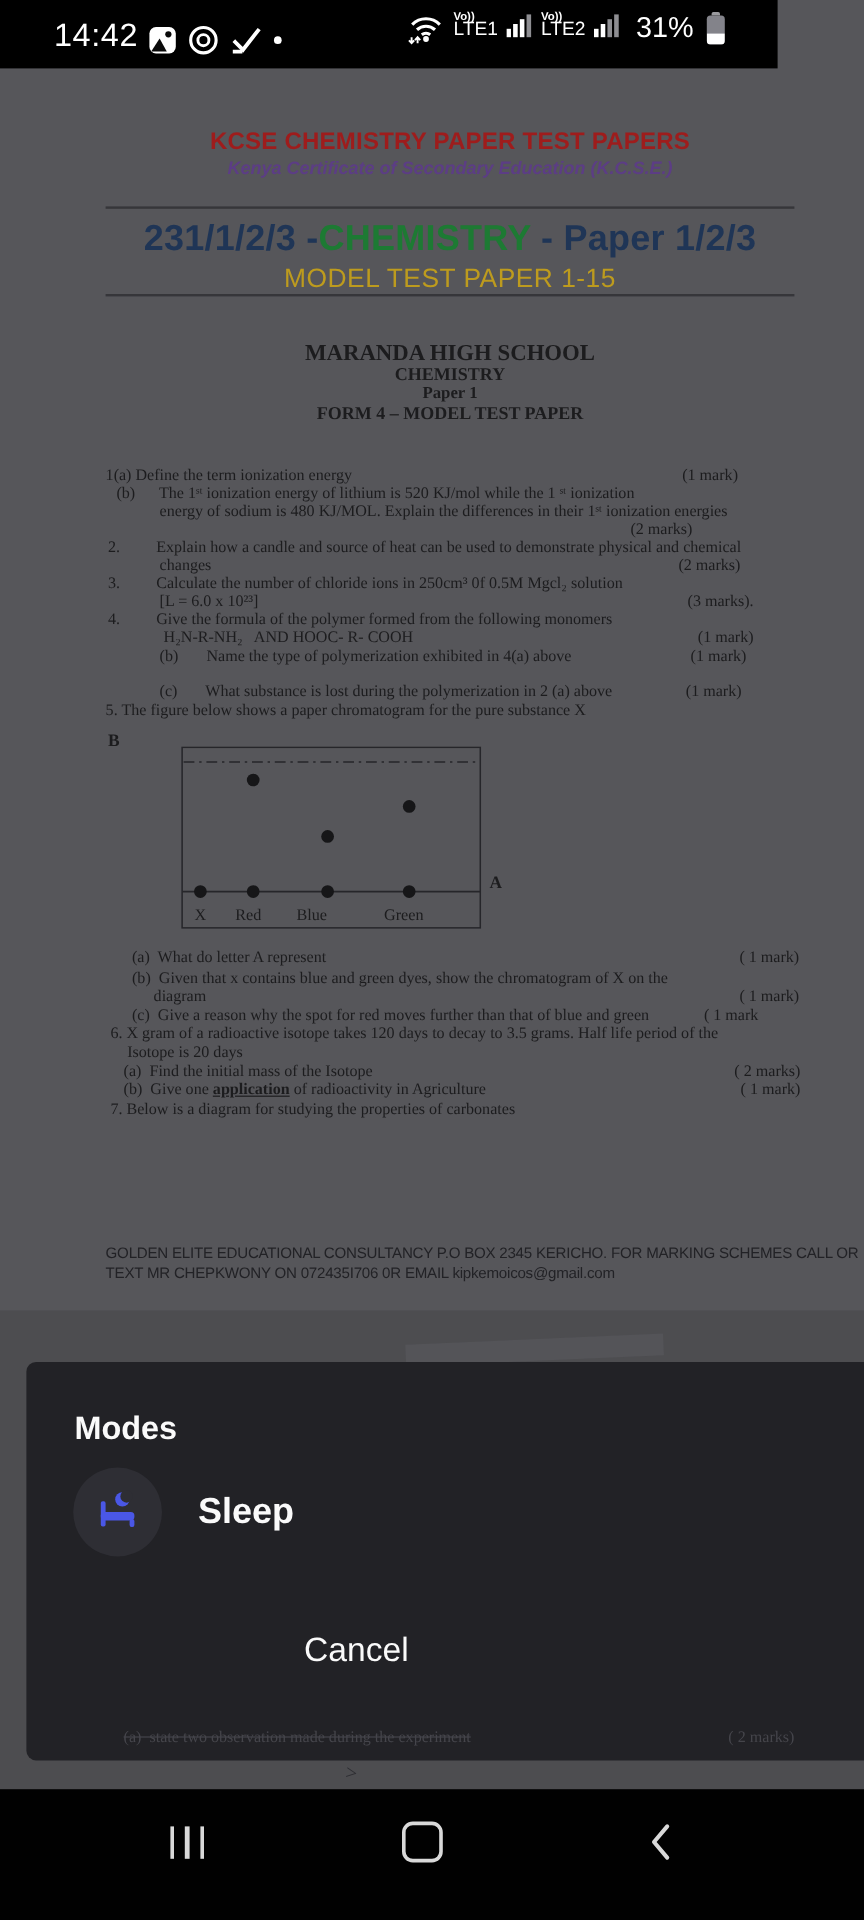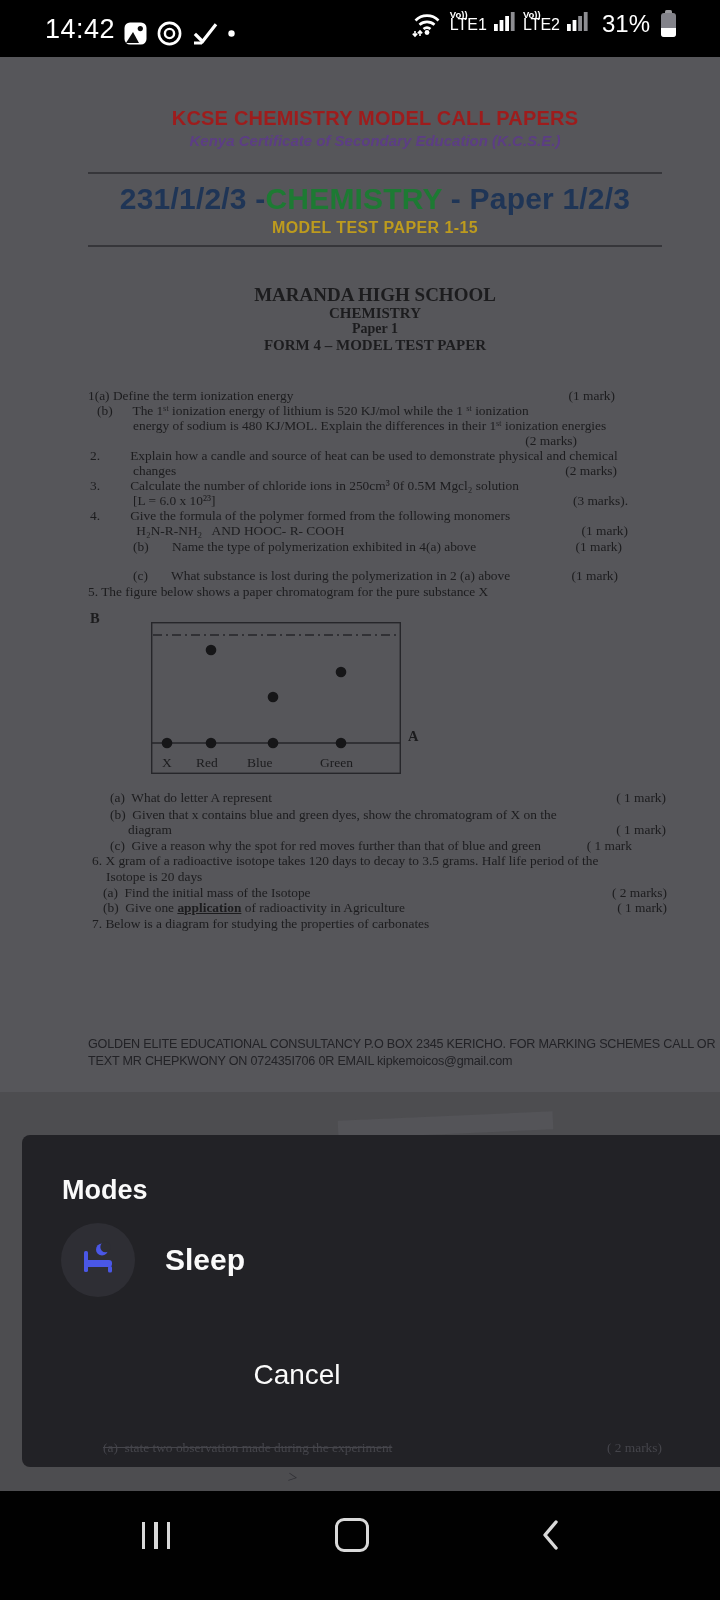--- a/index.html
+++ b/index.html
@@ -1,40 +1,40 @@
 <!DOCTYPE html>
 <html><head>
 <meta charset="utf-8">
 <style>
   html,body{margin:0;padding:0;background:#000;}
   .screen{position:relative;width:720px;height:1600px;overflow:hidden;background:#56565a;font-family:"Liberation Sans",sans-serif;}
   .abs{position:absolute;}
 
   
-  .statusbar{position:absolute;left:0;top:0;width:720px;height:57px;background:#000;color:#fff;display:flex;align-items:center;}
+  .statusbar{position:absolute;left:0;top:0;width:648px;height:57px;background:#000;color:#fff;display:flex;align-items:center;}
   .sb-time{position:absolute;left:45px;top:14px;font-size:27px;font-weight:500;letter-spacing:.5px;}
   .sb-left-icons{position:absolute;left:124px;top:21px;display:flex;align-items:center;gap:10px;}
   .sb-right{position:absolute;right:44px;top:10px;display:flex;align-items:flex-start;gap:7px;}
   .volte{display:flex;flex-direction:column;line-height:10px;align-items:flex-start;}
   .volte .vo{font-size:9.5px;font-weight:700;}
   .volte .net{font-size:16px;font-weight:400;}
   .sb-pct{font-size:24px;font-weight:400;margin-left:6px;}
   .battery{position:relative;width:15px;height:27px;margin-left:4px;display:flex;flex-direction:column;align-items:center;}
   .battery .cap{width:7px;height:3px;background:#9a9a9e;border-radius:1.5px 1.5px 0 0;}
   .battery .body{position:relative;width:15px;height:24px;background:#83838a;border-radius:3px;overflow:hidden;}
   .battery .fill{position:absolute;left:0;bottom:0;width:100%;height:9px;background:#fff;}
 
   
   .doc-center{position:absolute;left:88px;width:574px;text-align:center;}
   .brand-title{top:107px;font-size:20px;font-weight:700;color:#9e1c1c;letter-spacing:.2px;}
   .brand-sub{top:132px;font-size:15px;font-weight:700;font-style:italic;color:#5c3d85;}
   .hr{position:absolute;left:88px;width:574px;height:2px;background:#36363a;}
   .big-title{top:182px;font-size:30px;font-weight:700;color:#1f3556;letter-spacing:.2px;}
   .big-title .grn{color:#1d7a33;}
-  .gold-line{top:219px;font-size:16px;font-weight:700;color:#bd9b1e;letter-spacing:.4px;}
+  .gold-line{top:219px;font-size:22px;font-weight:400;color:#bd9b1e;letter-spacing:.4px;}
   .serifc{font-family:"Liberation Serif",serif;color:#1c1c1e;}
   .school{top:284px;font-size:19px;font-weight:700;}
   .school2{top:305px;font-size:15px;font-weight:700;}
   .school3{top:321px;font-size:14px;font-weight:700;}
   .school4{top:337px;font-size:15px;font-weight:700;}
 
   .qline{position:absolute;right:48px;height:15px;font-family:"Liberation Serif",serif;font-size:13.4px;color:#1c1c1e;white-space:pre;}
   .qm{position:absolute;top:0;white-space:pre;}
   .emph{font-weight:700;text-decoration:underline;}
 
@@ -129,21 +129,21 @@
       <span class="battery">
         <span class="cap"></span>
         <span class="body">
             <span class="fill"></span>
           </span>
       </span>
     </div>
   </div>
 
   <div>
-    <div class="abs doc-center brand-title">KCSE CHEMISTRY MODEL CALL PAPERS</div>
+    <div class="abs doc-center brand-title">KCSE CHEMISTRY PAPER TEST PAPERS</div>
     <div class="abs doc-center brand-sub">Kenya Certificate of Secondary Education (K.C.S.E.)</div>
     <div class="hr" style="top:172px"></div>
     <div class="abs doc-center big-title"><span>231/1/2/3 -</span><span class="grn">CHEMISTRY</span><span> - Paper 1/2/3</span></div>
     <div class="abs doc-center gold-line">MODEL TEST PAPER 1-15</div>
     <div class="hr" style="top:245px"></div>
 
     <div class="abs doc-center serifc school">MARANDA HIGH SCHOOL</div>
     <div class="abs doc-center serifc school2">CHEMISTRY</div>
     <div class="abs doc-center serifc school3">Paper 1</div>
     <div class="abs doc-center serifc school4">FORM 4 – MODEL TEST PAPER</div>

